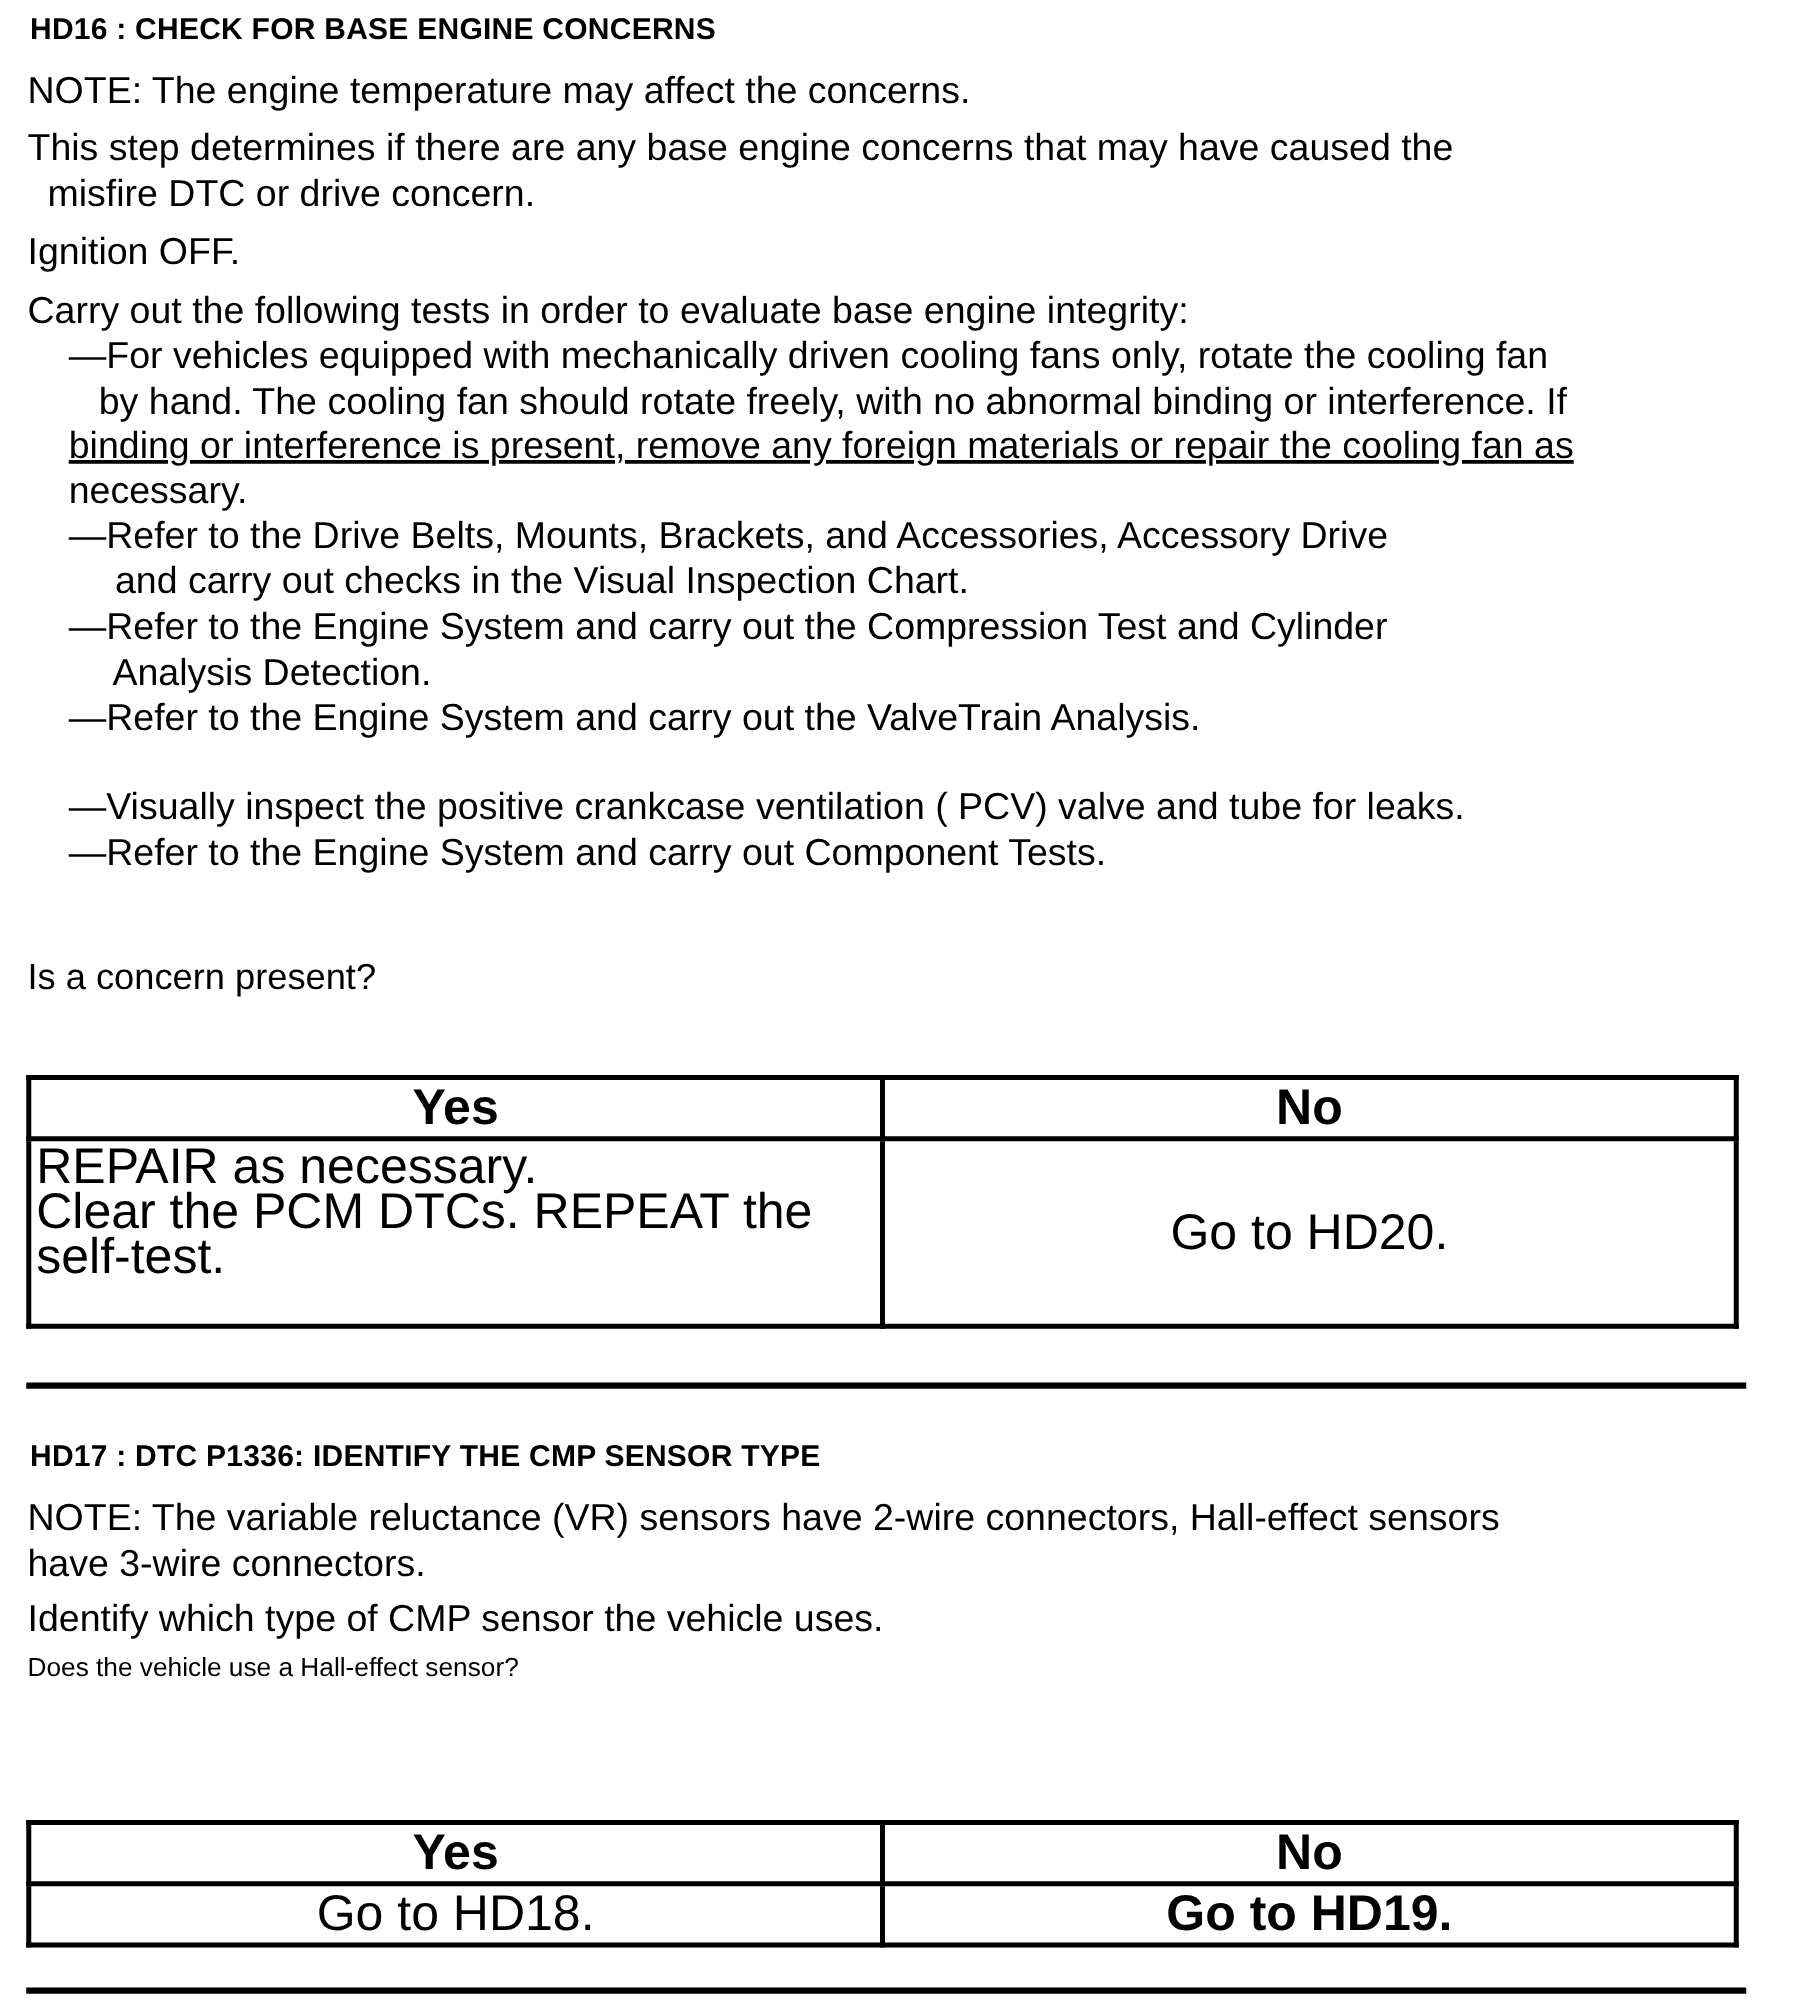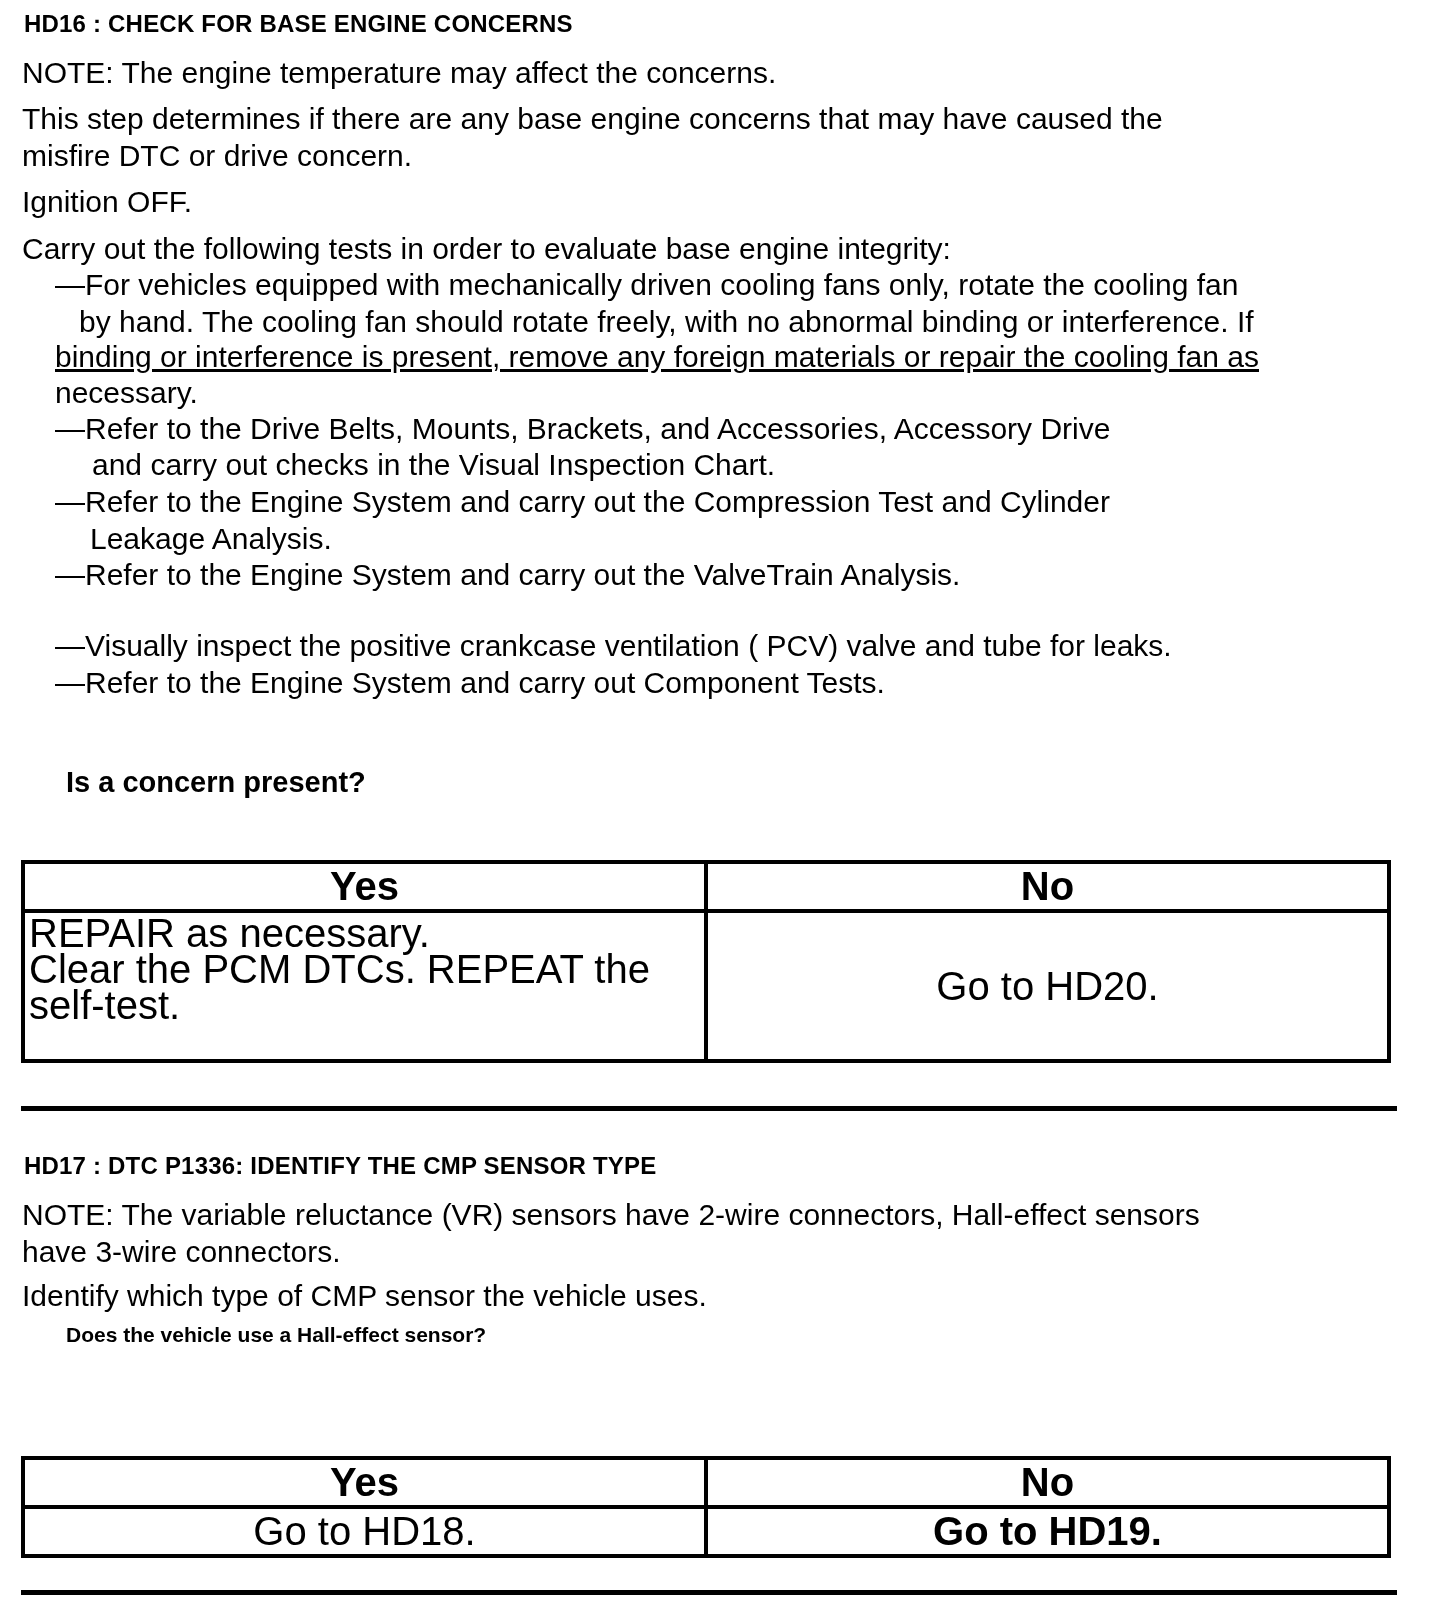--- a/index.html
+++ b/index.html
@@ -3,52 +3,52 @@
 <meta charset="utf-8">
 <style>
   html, body { margin: 0; padding: 0; background: #ffffff; }
   body {
     width: 1440px; height: 1612px; position: relative; overflow: hidden;
     font-family: "Liberation Sans", sans-serif; color: #000000;
   }
   .abs { position: absolute; white-space: nowrap; }
   .h-title { font-weight: bold; font-size: 24px; letter-spacing: 0.2px; }
   .p { font-size: 30px; line-height: 37px; }
-  .q { font-weight: bold; font-size: 30px; margin-left: 44px; }
+  .q { font-weight: normal; font-size: 30px; }
   .rule { position: absolute; left: 21px; width: 1376px; height: 5px; background: #000; }
   table.yn {
     position: absolute; border-collapse: collapse; table-layout: fixed;
     font-size: 40px;
   }
   table.yn th, table.yn td {
     border: 4px solid #000; padding: 0; font-family: "Liberation Sans", sans-serif;
   }
   table.yn th { font-weight: bold; text-align: center; height: 36px; }
 </style>
 </head>
 <body>
 
 <div class="abs h-title" style="left:24px; top:10px;">HD16 : CHECK FOR BASE ENGINE CONCERNS</div>
 <div class="abs p" style="left:22px; top:54px;">NOTE: The engine temperature may affect the concerns.</div>
 <div class="abs p" style="left:22px; top:100px;">This step determines if there are any base engine concerns that may have caused the</div>
-<div class="abs p" style="left:22px; top:137px;">misfire DTC or drive concern.</div>
+<div class="abs p" style="left:38px; top:137px;">misfire DTC or drive concern.</div>
 <div class="abs p" style="left:22px; top:183px;">Ignition OFF.</div>
 <div class="abs p" style="left:22px; top:230px;">Carry out the following tests in order to evaluate base engine integrity:</div>
 
 <div>
   <div class="abs p" style="left:55px; top:266px;">—For vehicles equipped with mechanically driven cooling fans only, rotate the cooling fan</div>
   <div class="abs p" style="left:43px; top:303px;margin-left:36px;">by hand. The cooling fan should rotate freely, with no abnormal binding or interference. If</div>
   <div class="abs p" style="left:55px; top:338px;text-decoration:underline;">binding or interference is present, remove any foreign materials or repair the cooling fan as</div>
   <div class="abs p" style="left:55px; top:374px;">necessary.</div>
 
   <div class="abs p" style="left:55px; top:410px;">—Refer to the Drive Belts, Mounts, Brackets, and Accessories, Accessory Drive</div>
   <div class="abs p" style="left:92px; top:446px;">and carry out checks in the Visual Inspection Chart.</div>
 
   <div class="abs p" style="left:55px; top:483px;">—Refer to the Engine System and carry out the Compression Test and Cylinder</div>
-  <div class="abs p" style="left:90px; top:520px;">Leakage Analysis.</div>
+  <div class="abs p" style="left:90px; top:520px;">Analysis Detection.</div>
 
   <div class="abs p" style="left:55px; top:556px;">—Refer to the Engine System and carry out the ValveTrain Analysis.</div>
 
   <div class="abs p" style="left:55px; top:627px;">—Visually inspect the positive crankcase ventilation ( PCV) valve and tube for leaks.</div>
   <div class="abs p" style="left:55px; top:664px;">—Refer to the Engine System and carry out Component Tests.</div>
 </div>
 
 <div class="abs q" style="left:22px; top:766px; font-size:29px;">Is a concern present?</div>
 
 <table class="yn" style="left:21px; top:860px; width:1366px;">

